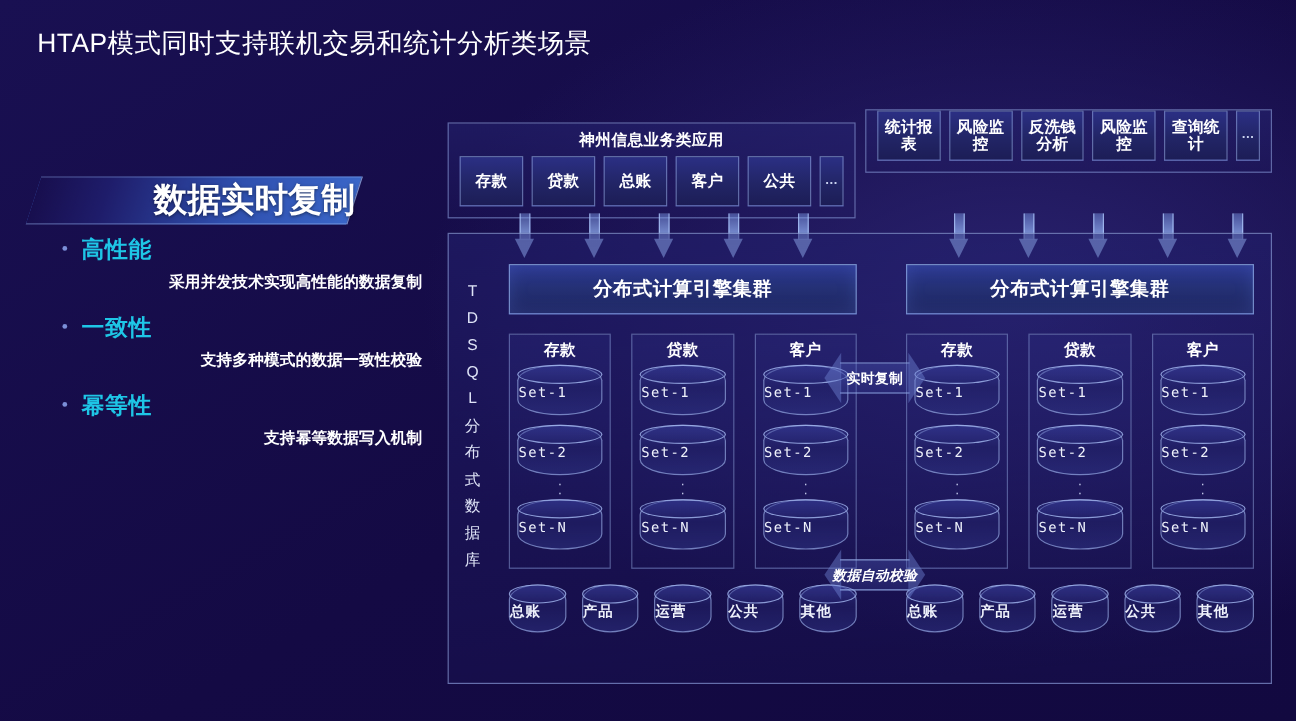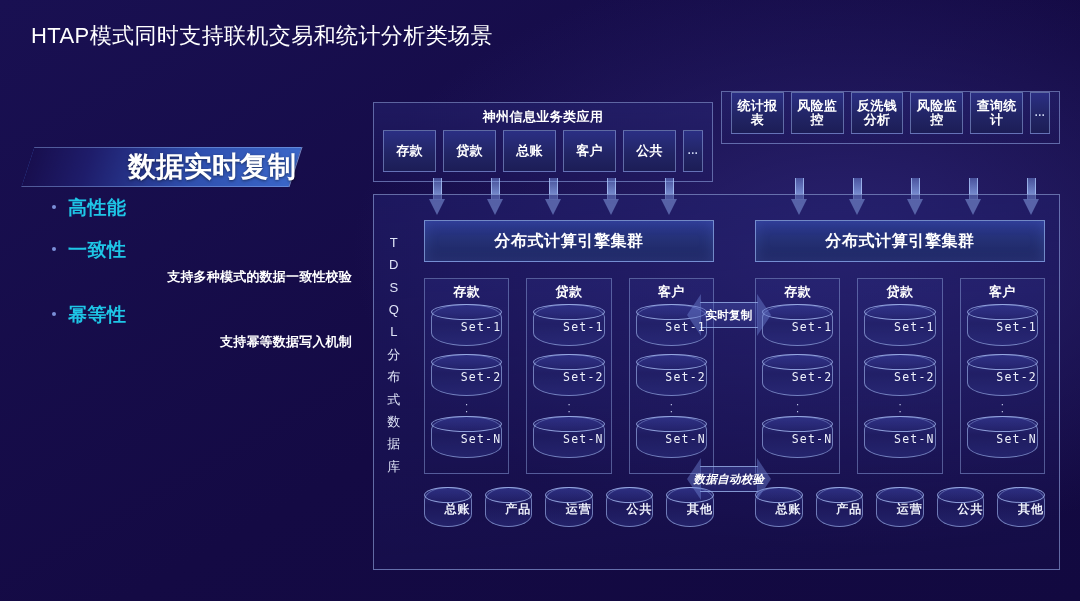--- a/index.html
+++ b/index.html
@@ -144,21 +144,21 @@
   }
 
   .cyl {
     position: relative;
     height: 42px;
     margin: 0 auto 8px;
     width: 100%;
     border: 1px solid rgba(155,175,230,0.65);
     border-radius: 50% / 13px;
     background: linear-gradient(180deg, rgba(58,62,150,0.55) 0%, rgba(34,34,105,0.5) 45%, rgba(46,50,130,0.55) 100%);
-    display: flex; align-items: center; justify-content: flex-end;
+    display: flex; align-items: center; justify-content: flex-start;
   }
   .cyl::before {
     content: ""; position: absolute; left: -1px; right: -1px; top: -1px;
     height: 14px; border: 1px solid rgba(165,185,240,0.8);
     border-radius: 50%;
     background: linear-gradient(180deg, rgba(48,52,140,0.5), rgba(40,42,120,0.2));
   }
   .cyl span {
     position: relative; z-index: 2;
     color: #eef1fb; font-size: 11.5px;
@@ -213,20 +213,21 @@
     <div class="shape"></div>
     <div class="label">数据实时复制</div>
   </div>
 
   <div id="features">
     <div class="feature">
       <div class="head">
         <span class="dot"></span>
         <span class="term">高性能</span>
       </div>
+      <div class="desc">采用并发技术实现高性能的数据复制</div>
     </div>
     <div class="feature">
       <div class="head">
         <span class="dot"></span>
         <span class="term">一致性</span>
       </div>
       <div class="desc">支持多种模式的数据一致性校验</div>
     </div>
     <div class="feature">
       <div class="head">

